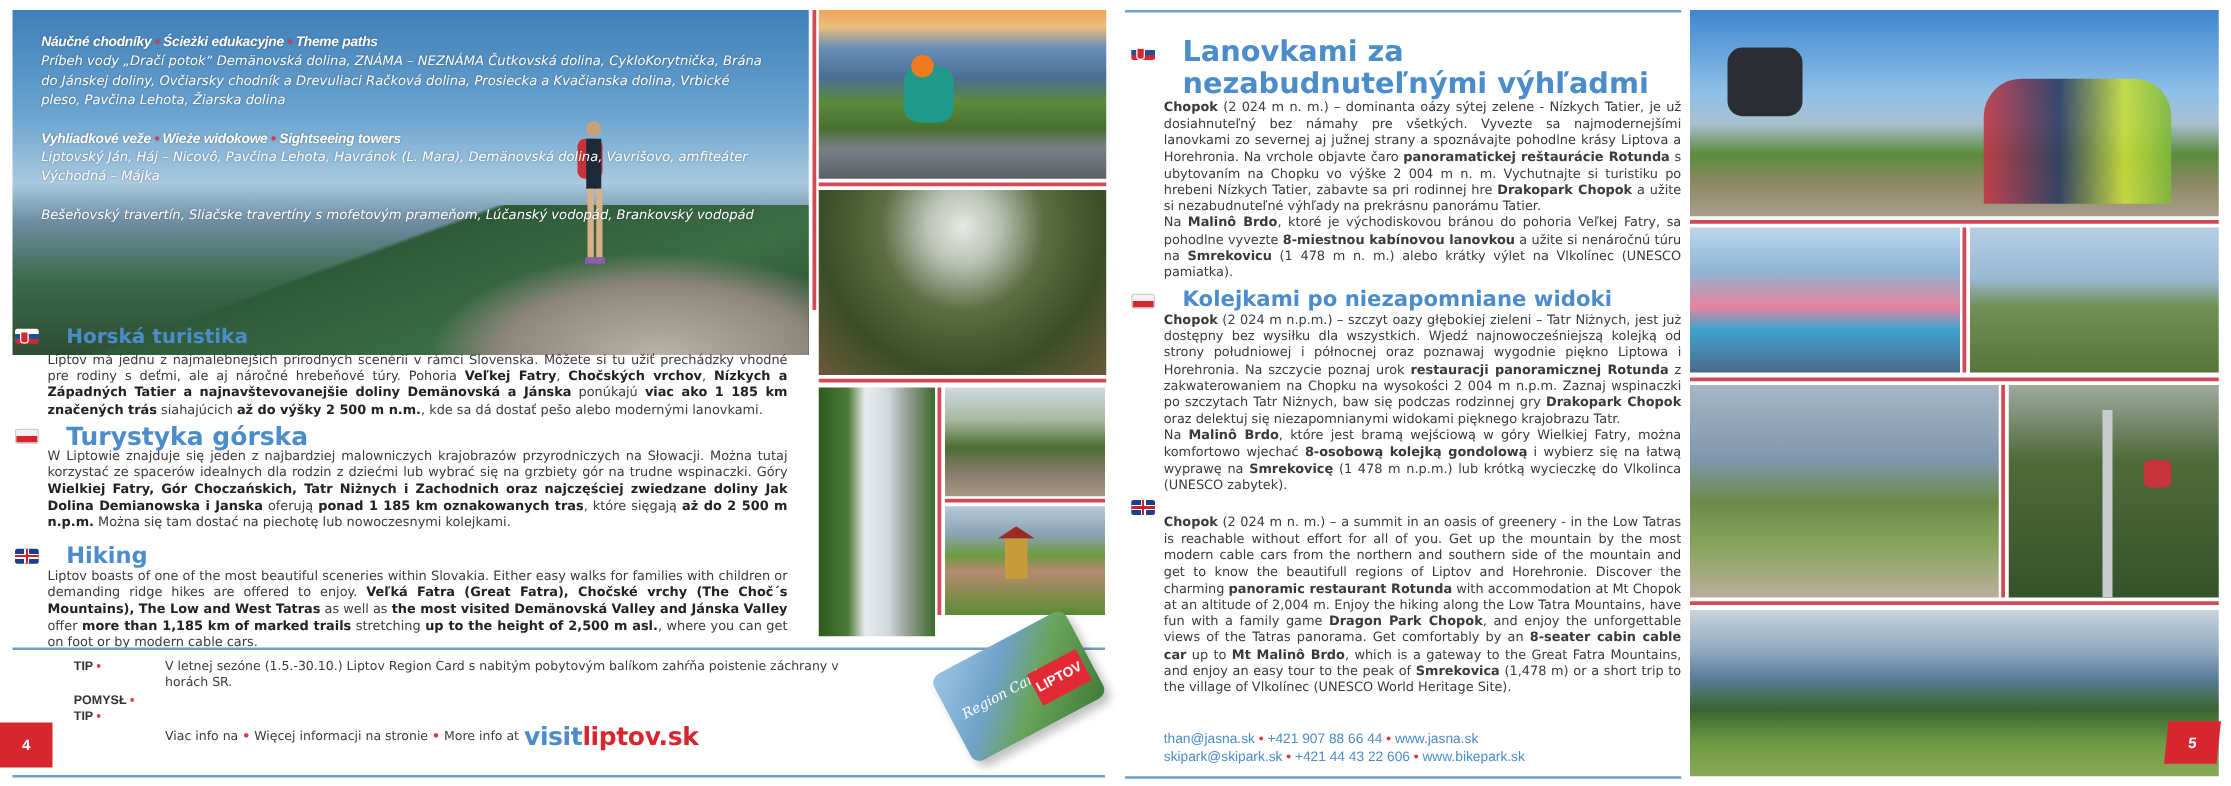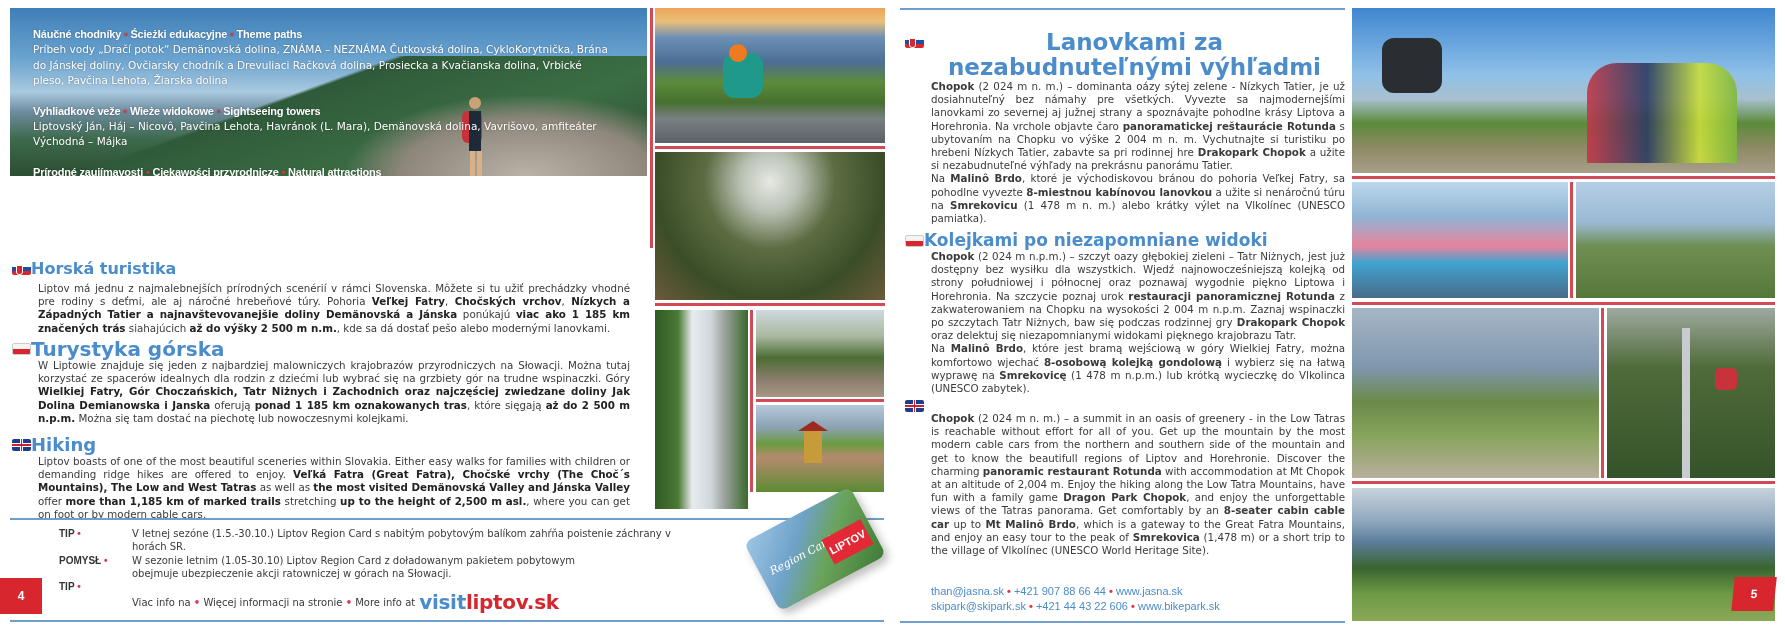--- a/index.html
+++ b/index.html
@@ -4,35 +4,35 @@
 <style>
   html,body{margin:0;padding:0;background:#ffffff;}
   body{width:1785px;height:629px;position:relative;overflow:hidden;font-family:"DejaVu Sans",sans-serif;color:#333;}
   .abs{position:absolute;}
   .photo{position:absolute;overflow:hidden;}
   .hl-divider{position:absolute;height:3px;background:#d24a55;}
   .vl-divider{position:absolute;width:3px;background:#d24a55;}
   .blue-line{position:absolute;height:2px;background:#6f9fcc;}
 
   
-  .hero{left:10px;top:8px;width:637px;height:168px;
-    background:linear-gradient(180deg,#3f7fb8 0%,#6aa3cf 30%,#a9c9df 50%,#6d8b9e 62%,#3d6a4c 78%,#2c4d32 100%);}
+  .hero{left:10px;top:8px;width:637px;height:276px;
+    background:linear-gradient(180deg,#3f7fb8 0%,#6aa3cf 30%,#a9c9df 50%,#6d8b9e 62%,#3d6a4c 78%,#2c4d32 100%);font-style:italic;}
   .hero .mtn1{position:absolute;left:0;bottom:0;width:100%;height:120px;
     background:linear-gradient(160deg,transparent 40%,#2f5a3a 41%,#3b6e43 70%,#2a4a30 100%);}
   .hero .rock{position:absolute;right:0;bottom:0;width:300px;height:80px;
     background:radial-gradient(ellipse at 60% 100%,#b9b2a6 0%,#8d867b 50%,transparent 72%);}
   .hero .hiker{position:absolute;left:450px;top:85px;width:30px;height:130px;}
   .hero-text{position:absolute;left:23px;top:19px;width:580px;color:#fff;font-size:10.5px;line-height:15.4px;text-shadow:0 0 2px rgba(0,0,0,.35);}
   .hero-text .block{margin-bottom:15px;}
   .hero-text .h{font-family:"Liberation Sans",sans-serif;font-weight:bold;font-size:11px;letter-spacing:-.2px;}
   .dot{color:#e03545;font-weight:bold;}
 
   
   .sec{position:absolute;left:38px;width:592px;}
-  .sec-title{display:flex;align-items:center;gap:0;margin-left:-26px;text-align:center;}
+  .sec-title{display:flex;align-items:center;gap:22px;margin-left:-26px;}
   .sec-title .t{color:#4b8ccb;font-family:"DejaVu Sans",sans-serif;font-weight:bold;}
   .flag{display:inline-block;width:19px;height:12px;border-radius:2px;overflow:hidden;flex:none;position:relative;}
   .flag-sk{background:linear-gradient(#fff 0 33%,#1d4fa0 33% 66%,#d8262e 66%);}
   .flag-sk::after{content:"";position:absolute;left:4px;top:2px;width:5px;height:8px;background:#d8262e;border:1px solid #fff;border-radius:0 0 3px 3px;}
   .flag-pl{background:linear-gradient(#f4f4f4 0 50%,#d8262e 50%);border:1px solid #ccc;box-sizing:border-box;}
   .flag-uk{background:#1d3e8a;}
   .flag-uk::before{content:"";position:absolute;inset:0;background:
      linear-gradient(90deg,transparent 40%,#fff 40% 60%,transparent 60%),
      linear-gradient(0deg,transparent 35%,#fff 35% 65%,transparent 65%);}
   .flag-uk::after{content:"";position:absolute;inset:0;background:
@@ -81,21 +81,20 @@
   <div class="hero-text" id="hero-text">
       <div class="block">
         <div class="h"><span>Náučné chodníky</span><span class="dot"> • </span><span>Ścieżki edukacyjne</span><span class="dot"> • </span><span>Theme paths</span></div>
         <div>Príbeh vody „Dračí potok“ Demänovská dolina, ZNÁMA – NEZNÁMA Čutkovská dolina, CykloKorytnička, Brána do Jánskej doliny, Ovčiarsky chodník a Drevuliaci Račková dolina, Prosiecka a Kvačianska dolina, Vrbické pleso, Pavčina Lehota, Žiarska dolina</div>
       </div>
       <div class="block">
         <div class="h"><span>Vyhliadkové veže</span><span class="dot"> • </span><span>Wieże widokowe</span><span class="dot"> • </span><span>Sightseeing towers</span></div>
         <div>Liptovský Ján, Háj – Nicovô, Pavčina Lehota, Havránok (L. Mara), Demänovská dolina, Vavrišovo, amfiteáter Východná – Májka</div>
       </div>
       <div class="block">
-        <div class="h"><span>Prírodné zaujímavosti</span><span class="dot"> • </span><span>Ciekawości przyrodnicze</span><span class="dot"> • </span><span>Natural attractions</span></div>
         <div>Bešeňovský travertín, Sliačske travertíny s mofetovým prameňom, Lúčanský vodopád, Brankovský vodopád</div>
       </div>
     </div>
 </div>
 
 <div class="vl-divider" style="left:650px;top:8px;height:240px;"></div>
 
 <div class="photo" style="left:655px;top:8px;width:230px;height:135px;background:linear-gradient(180deg,#f0a35a 0%,#e9c07a 10%,#6c8fb5 22%,#4b6e95 40%,#5c8a3a 55%,#47702f 70%,#7a7f84 82%,#5b6166 100%);">
   <div class="abs" style="left:68px;top:45px;width:40px;height:45px;border-radius:12px;background:#1f9a8a;"></div>
   <div class="abs" style="left:74px;top:36px;width:18px;height:18px;border-radius:50%;background:#f07a20;"></div>
@@ -137,21 +136,20 @@
 </div>
 
 <div class="blue-line" style="left:10px;top:518px;width:874px;"></div>
 <div class="tips">
   <div class="tip-row">
     <span class="tip-label"><span>TIP</span> <span class="dot">•</span></span>
     <span class="tip-text">V letnej sezóne (1.5.-30.10.) Liptov Region Card s nabitým pobytovým balíkom zahŕňa poistenie záchrany v horách SR.</span>
   </div>
   <div class="tip-row">
     <span class="tip-label"><span>POMYSŁ</span> <span class="dot">•</span></span>
-    <span class="tip-text" style="max-width:490px;">W sezonie letnim (1.05-30.10) Liptov Region Card z doładowanym pakietem pobytowym obejmuje ubezpieczenie akcji ratowniczej w górach na Słowacji.</span>
   </div>
   <div class="tip-row">
     <span class="tip-label"><span>TIP</span> <span class="dot">•</span></span>
   </div>
   <div class="more" style="margin-left:73px;">
     <span>Viac info na</span>&nbsp;<span class="dot">•</span>&nbsp;
     <span>Więcej informacji na stronie</span>&nbsp;<span class="dot">•</span>&nbsp;
     <span>More info at</span>
     <span class="visit"><span class="v1">visit</span><span class="v2">liptov.sk</span></span>
   </div>

